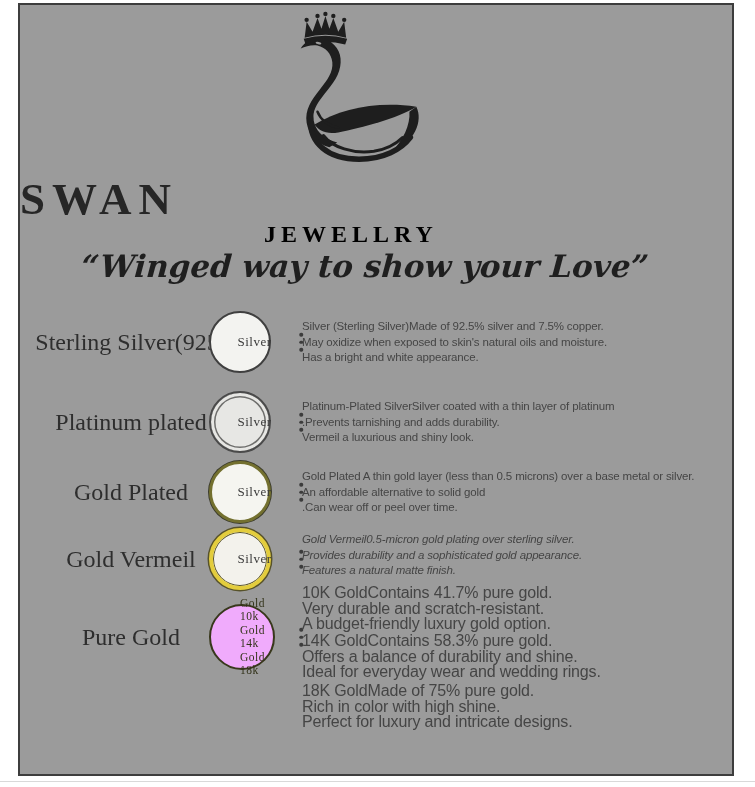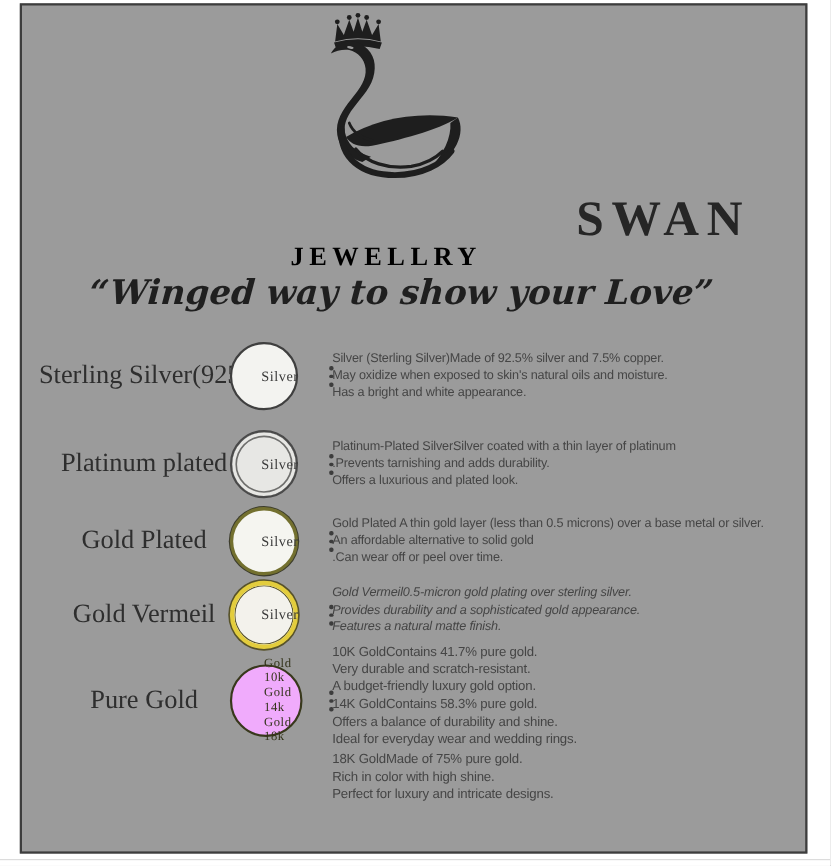--- a/index.html
+++ b/index.html
@@ -4,21 +4,21 @@
 <style>
   html,body{margin:0;padding:0;background:#ffffff;}
   .stage{position:relative;width:755px;height:787px;background:#ffffff;overflow:hidden;
          font-family:"Liberation Sans",sans-serif;}
   .panel{position:absolute;left:18px;top:3px;width:716px;height:773px;box-sizing:border-box;
          border:2px solid #3d3d3d;background:#9b9b9b;overflow:hidden;}
   .bottom-rule{position:absolute;left:0;right:0;top:781px;height:1px;background:#d9d9d9;}
 
   
   .logo{position:absolute;left:250px;top:4px;width:180px;height:168px;}
-  .brand-name{position:absolute;left:0;top:168px;width:662px;text-align:right;
+  .brand-name{position:absolute;left:0;top:168px;width:662px;text-align:left;
               font-family:"Liberation Serif",serif;font-size:45px;letter-spacing:7px;
               color:#262626;font-weight:600;}
   .brand-sub{position:absolute;left:0;top:216px;width:662px;text-align:center;
              font-family:"Liberation Serif",serif;font-size:24px;letter-spacing:5px;
              color:#000000;font-weight:700;}
   .tagline{position:absolute;left:0;top:243px;width:690px;text-align:center;
            font-family:"DejaVu Serif",serif;font-style:italic;font-weight:700;
            font-size:31px;color:#1f1f1f;transform:skewX(-4deg);}
 
   
@@ -42,21 +42,21 @@
   .badge.puregold .bline{font-size:11.5px;line-height:13.5px;color:#33331a;}
 
   .dots{position:absolute;left:281px;top:0;transform:translate(-50%,-50%);
         display:flex;flex-direction:column;gap:4px;align-items:center;}
   .dots span{width:3.5px;height:3.5px;border-radius:50%;background:#3c3c3c;display:block;}
 
   .desc{position:absolute;left:282px;width:440px;top:0;transform:translateY(-50%);
         color:#454545;font-size:11.5px;letter-spacing:-0.15px;line-height:15.5px;}
   .desc div{white-space:nowrap;}
   .desc-multi{position:absolute;left:282px;width:440px;
-              color:#454545;font-size:12px;letter-spacing:-0.15px;line-height:15.5px;}
+              color:#454545;font-size:16px;letter-spacing:-0.15px;line-height:15.5px;}
   .desc-multi div{white-space:nowrap;}
 </style>
 </head>
 <body>
 
 <div class="stage">
   <div class="bottom-rule"></div>
   <div class="panel">
 
     <svg class="logo" viewBox="0 0 180 170" fill="#1e1e1e" stroke="none">
@@ -108,21 +108,21 @@
         <span class="bline">Silver</span>
       </div>
       <div class="dots">
           <span></span>
           <span></span>
           <span></span>
         </div>
       <div class="desc">
         <div>Platinum-Plated SilverSilver coated with a thin layer of platinum</div>
         <div>.Prevents tarnishing and adds durability.</div>
-        <div>Offers a luxurious and plated look.</div>
+        <div>Vermeil a luxurious and shiny look.</div>
       </div>
     </div>
 
     <div class="row" style="top:487px;">
       <div class="row-label">Gold Plated</div>
       <div class="badge goldplated">
         <span class="bline">Silver</span>
       </div>
       <div class="dots">
           <span></span>

